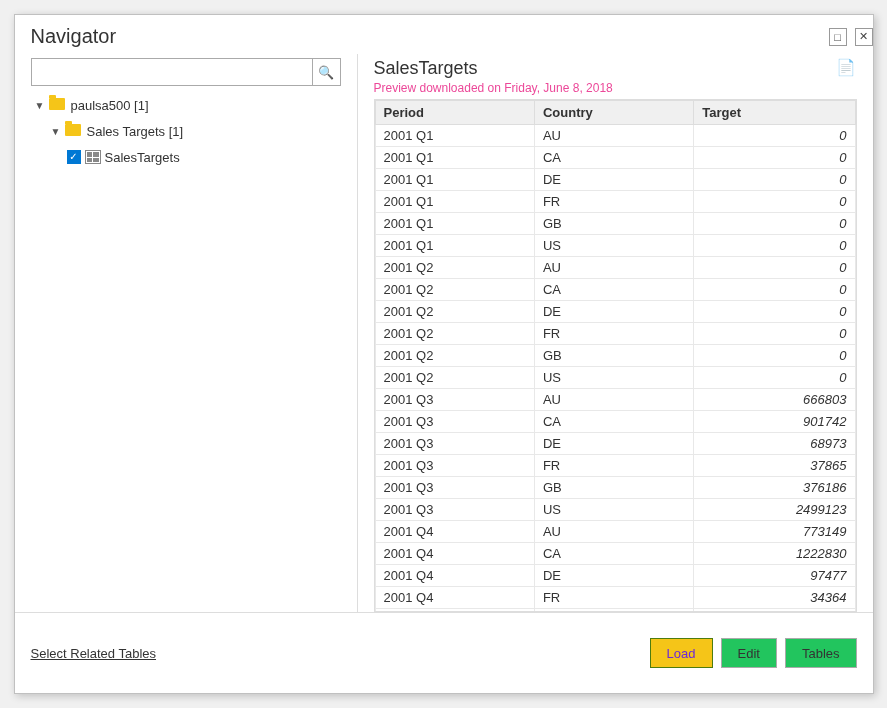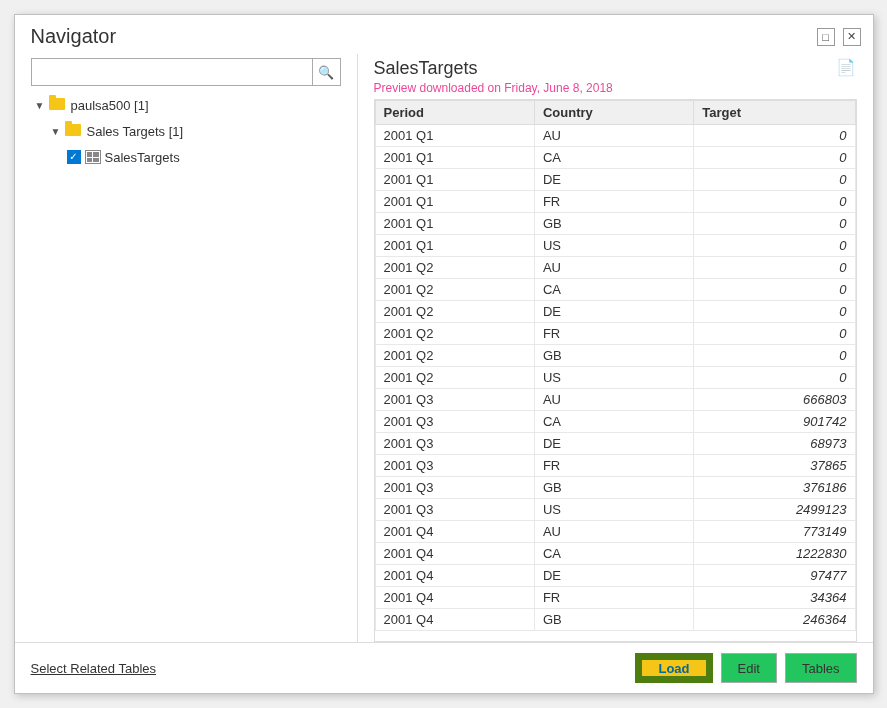--- a/index.html
+++ b/index.html
@@ -19,21 +19,21 @@
       box-shadow: 2px 2px 8px rgba(0,0,0,0.2);
       width: 860px;
       height: 680px;
       display: flex;
       flex-direction: column;
     }
     .title-bar {
       display: flex;
       align-items: center;
       justify-content: space-between;
-      padding: 10px 12px 6px 16px;
+      padding: 10px 0 6px 16px;
       border-bottom: none;
     }
     .title-bar h1 {
       font-size: 20px;
       font-weight: 300;
       color: #333;
     }
     .title-bar-controls {
       display: flex;
       gap: 8px;
@@ -260,21 +260,21 @@
       color: #333;
     }
     tbody td:last-child {
       text-align: right;
       font-style: italic;
     }
     .footer {
       display: flex;
       align-items: center;
       justify-content: space-between;
-      padding: 10px 16px;
+      padding: 25px 16px;
       border-top: 1px solid #ddd;
     }
     .footer-left {
       display: flex;
       align-items: center;
     }
     .footer-right {
       display: flex;
       gap: 8px;
     }
@@ -282,23 +282,23 @@
       height: 30px;
       padding: 0 16px;
       border: 1px solid #aaa;
       cursor: pointer;
       font-size: 13px;
       background: #22c55e;
       color: #333;
     }
     .btn-primary {
       background: #f5c518;
-      border: 7px solid #4d7c0f;
-      color: #0369a1;
-      font-weight: 700;
+      border: 1px solid #4d7c0f;
+      color: #6d28d9;
+      font-weight: 400;
     }
     .btn-link {
       background: none;
       border: none;
       color: #333;
       cursor: pointer;
       font-size: 13px;
       text-decoration: underline;
       padding: 0;
     }

